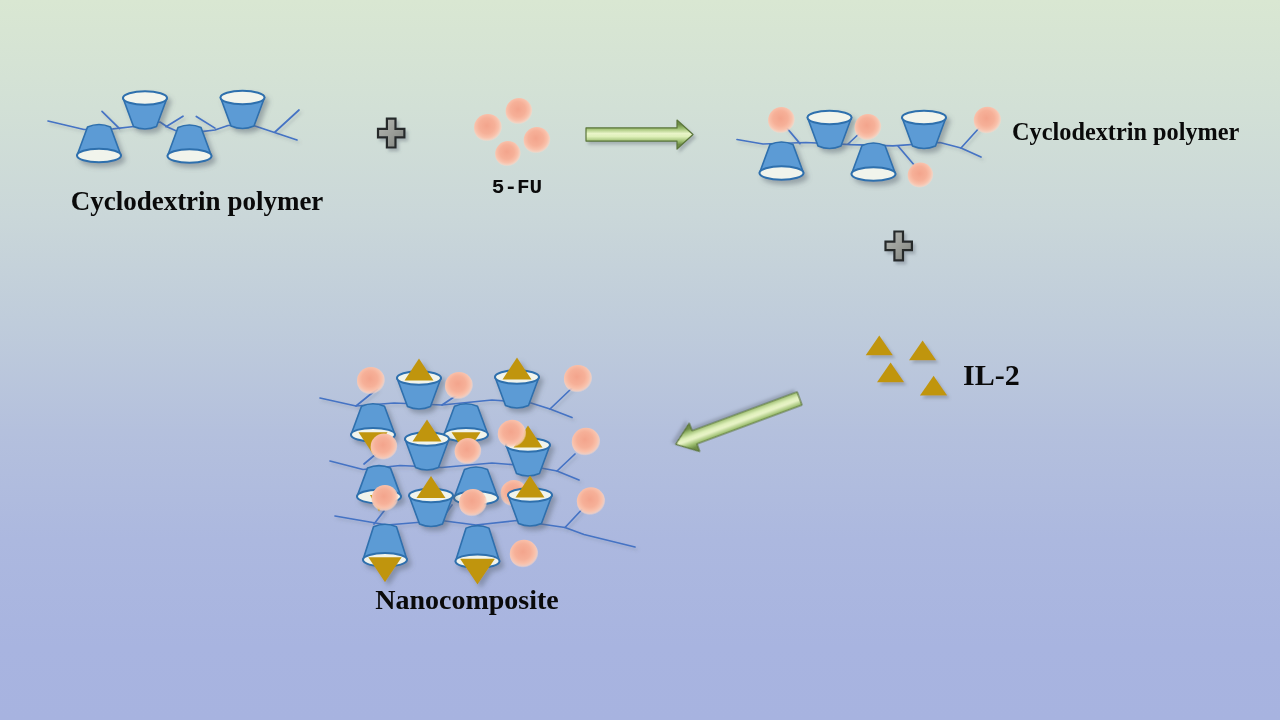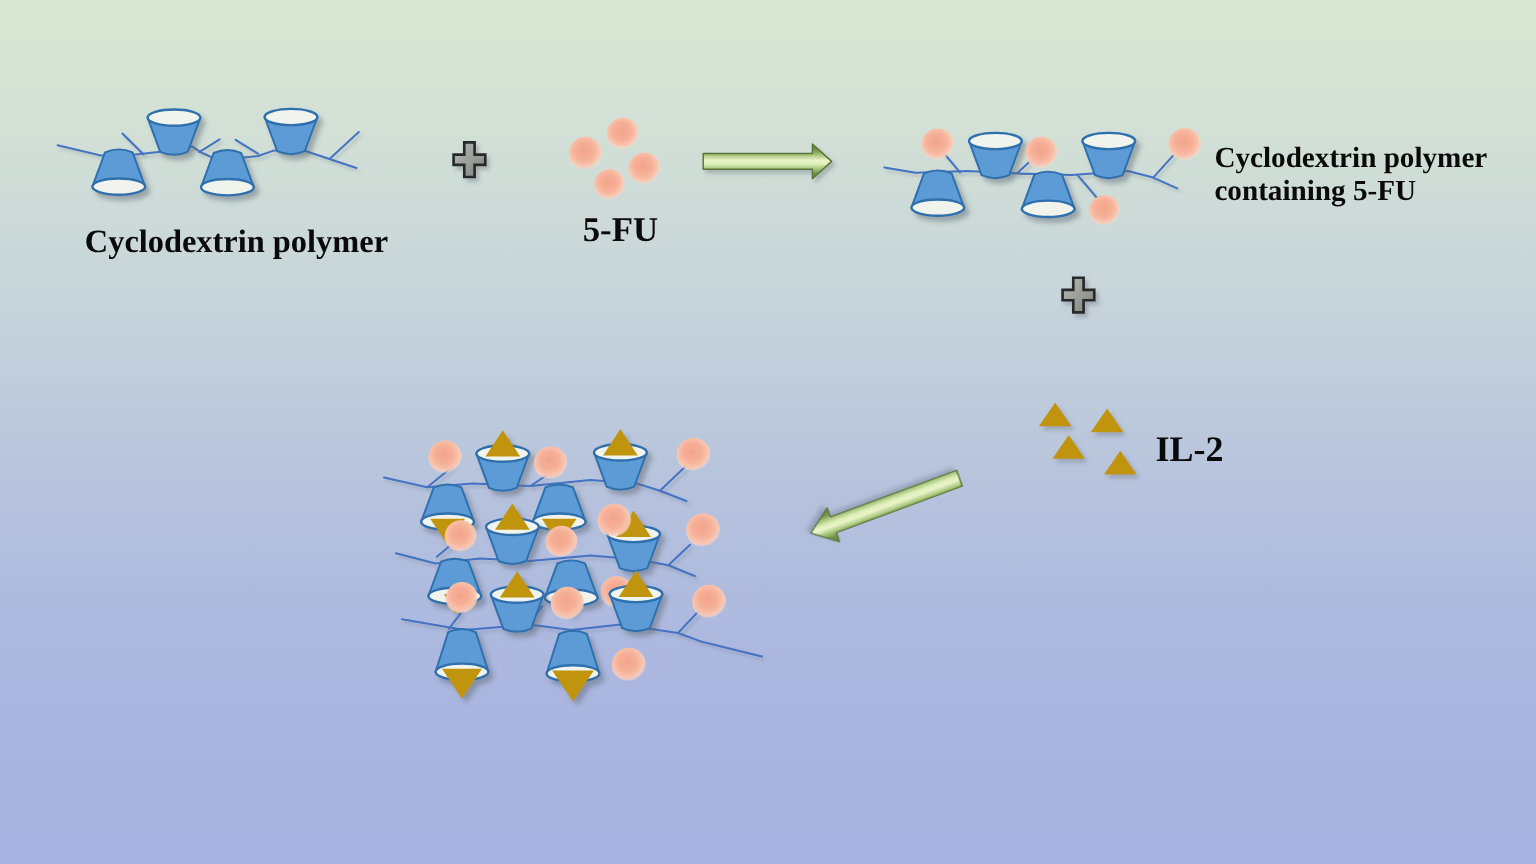--- a/index.html
+++ b/index.html
@@ -262,16 +262,17 @@
         <g transform="translate(586,134.5) rotate(0)" filter="url(#softshadow)">
           <polygon points="0,-6.6 91,-6.6 91,-14.5 107,0 91,14.5 91,6.6 0,6.6" fill="url(#arrowGrad)" stroke="#5a7539" stroke-width="1.2" stroke-linejoin="round"></polygon>
         </g>
         <g transform="translate(799.5,398.5) rotate(159.7)" filter="url(#softshadow)">
           <polygon points="0,-7 112,-7 112,-15 132,0 112,15 112,7 0,7" fill="url(#arrowGrad)" stroke="#5a7539" stroke-width="1.2" stroke-linejoin="round"></polygon>
         </g>
       </g>
   </svg>
 
   <div class="lbl center" id="lbl-cd" style="font-size: 27px; top: 186px; left: 197px;">Cyclodextrin polymer</div>
-  <div class="lbl center" id="lbl-fu" style="font-size: 29px; top: 176px; left: 517px;">5-FU</div>
-  <div class="lbl" id="lbl-cdfu" style="font-size: 24.3px; top: 118px; left: 1012px;"><span>Cyclodextrin polymer</span><br><span>containing 5-FU</span></div>
+  <div class="lbl center" id="lbl-fu" style="font-size: 21px; top: 176px; left: 517px; font-family: Liberation Mono, monospace;">5-FU</div>
+  <div class="lbl" id="lbl-cdfu" style="font-size: 24.3px; top: 118px; left: 1012px;"><span>Cyclodextrin polymer</span><br></div>
   <div class="lbl" id="lbl-il2" style="font-size: 30px; top: 358px; left: 963px;">IL-2</div>
+  <div class="lbl center" id="lbl-nano" style="font-size: 28px; top: 584px; left: 467px;">Nanocomposite</div>
 </div>
 
 </body></html>

